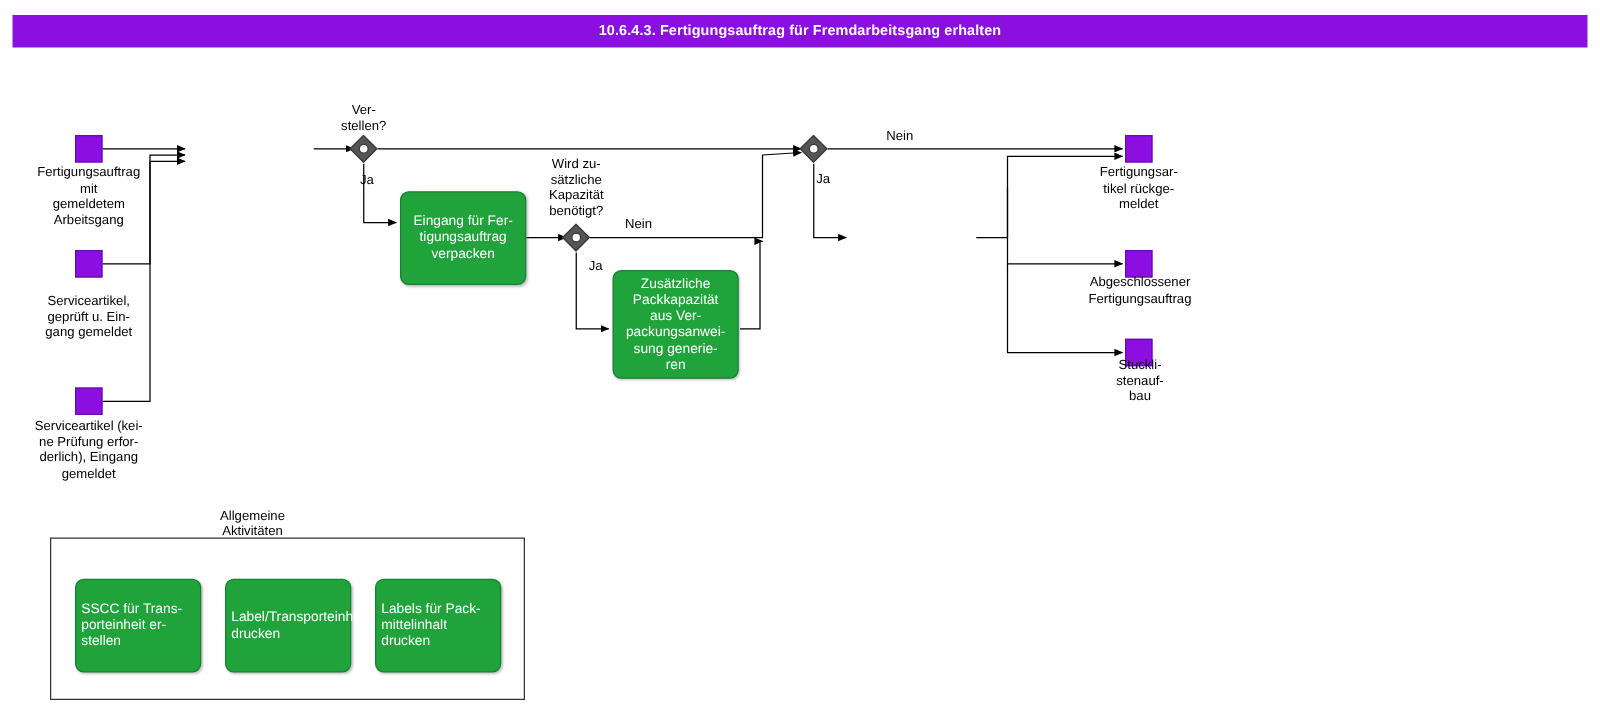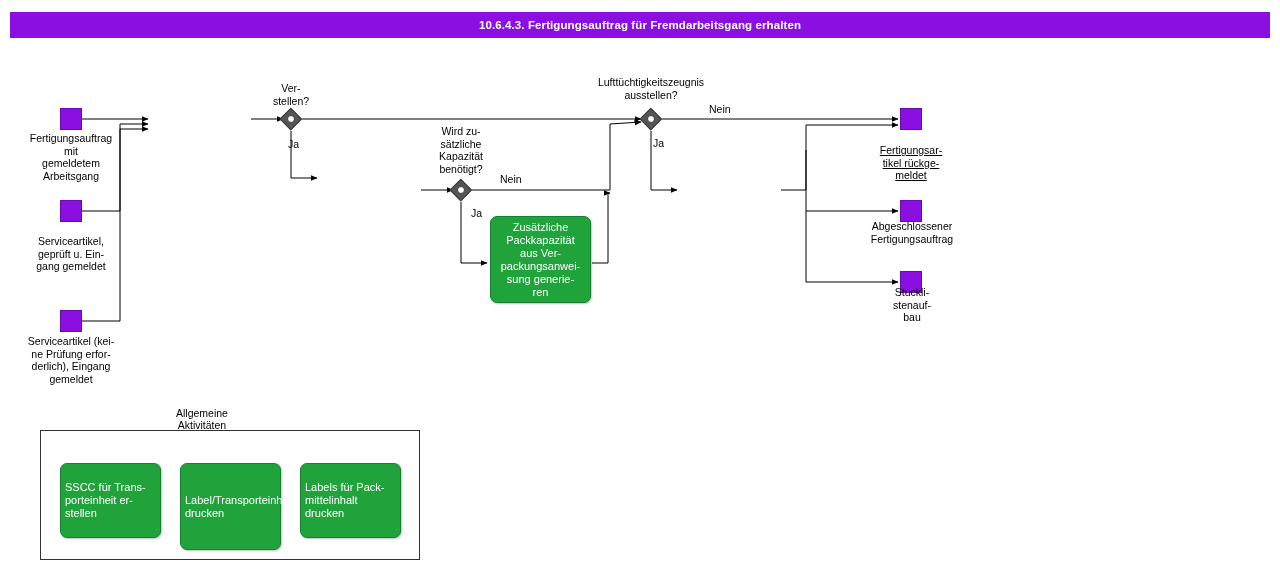--- a/index.html
+++ b/index.html
@@ -178,40 +178,47 @@
 
   <div class="event" style="left:60px; top:310px;"></div>
   <div class="lbl" style="left:6px; top:335px; width:130px;">
     <div>Serviceartikel (kei-</div>
     <div>ne Prüfung erfor-</div>
     <div>derlich), Eingang</div>
     <div>gemeldet</div>
   </div>
 
   <div class="event" style="left:900px; top:108px;"></div>
-  <div class="lbl" style="left:855px; top:144px; width:112px;text-decoration:underline;">
+  <div class="lbl" style="left:855px; top:132px; width:112px;">
     <div>Fertigungsar-</div>
     <div>tikel rückge-</div>
     <div>meldet</div>
   </div>
 
   <div class="event" style="left:900px; top:200px;"></div>
   <div class="lbl" style="left:848px; top:220px; width:128px;">
     <div>Abgeschlossener</div>
     <div>Fertigungsauftrag</div>
   </div>
 
   <div class="event" style="left:900px; top:271px;"></div>
   <div class="lbl" style="left:878px; top:286px; width:68px;">
     <div>Stuckli-</div>
     <div>stenauf-</div>
     <div>bau</div>
   </div>
 
 
+  <div class="fn" style="left:320px; top:153px; width:101px; height:75px;">
+    <span>
+      <span>Eingang für Fer-</span>
+      <span>tigungsauftrag</span>
+      <span>verpacken</span>
+    </span>
+  </div>
 
   <div class="fn" style="left:490px; top:216px; width:101px; height:87px;">
     <span>
       <span>Zusätzliche</span>
       <span>Packkapazität</span>
       <span>aus    Ver-</span>
       <span>packungsanwei-</span>
       <span>sung    generie-</span>
       <span>ren</span>
     </span>
@@ -238,42 +245,38 @@
     <div>Kapazität</div>
     <div>benötigt?</div>
   </div>
   <div class="lbl" style="left:500px; top:173px; width:34px; text-align:left;">Nein</div>
   <div class="lbl" style="left:471px; top:207px; width:24px; text-align:left;">Ja</div>
 
   <div class="gw" style="left:640px; top:108px;">
     <div class="diamond"></div>
     <div class="inner"></div>
   </div>
-  <div class="lbl" style="left:570px; top:76px; width:162px;">
-    <div>Lufttüchtigkeitszeugnis</div>
-    <div>ausstellen?</div>
-  </div>
   <div class="lbl" style="left:709px; top:103px; width:34px; text-align:left;">Nein</div>
   <div class="lbl" style="left:653px; top:137px; width:24px; text-align:left;">Ja</div>
 
   <div class="grp" style="left:40px; top:430px; width:380px; height:130px;"></div>
   <div class="grp-label" style="left:165px; top:407px; width:74px;">
     <div>Allgemeine</div>
     <div>Aktivitäten</div>
   </div>
 
   <div class="fn lefttext" style="left:60px; top:463px; width:101px; height:75px;">
     <span>
       <span>SSCC für Trans-</span>
       <span>porteinheit er-</span>
       <span>stellen</span>
     </span>
   </div>
 
-  <div class="fn lefttext" style="left:180px; top:463px; width:101px; height:87px;">
+  <div class="fn lefttext" style="left:180px; top:463px; width:101px; height:75px;">
     <span>
       <span style="white-space:nowrap;">Label/Transporteinheit</span>
       <span>drucken</span>
     </span>
   </div>
 
   <div class="fn lefttext" style="left:300px; top:463px; width:101px; height:75px;">
     <span>
       <span>Labels für Pack-</span>
       <span>mittelinhalt</span>

